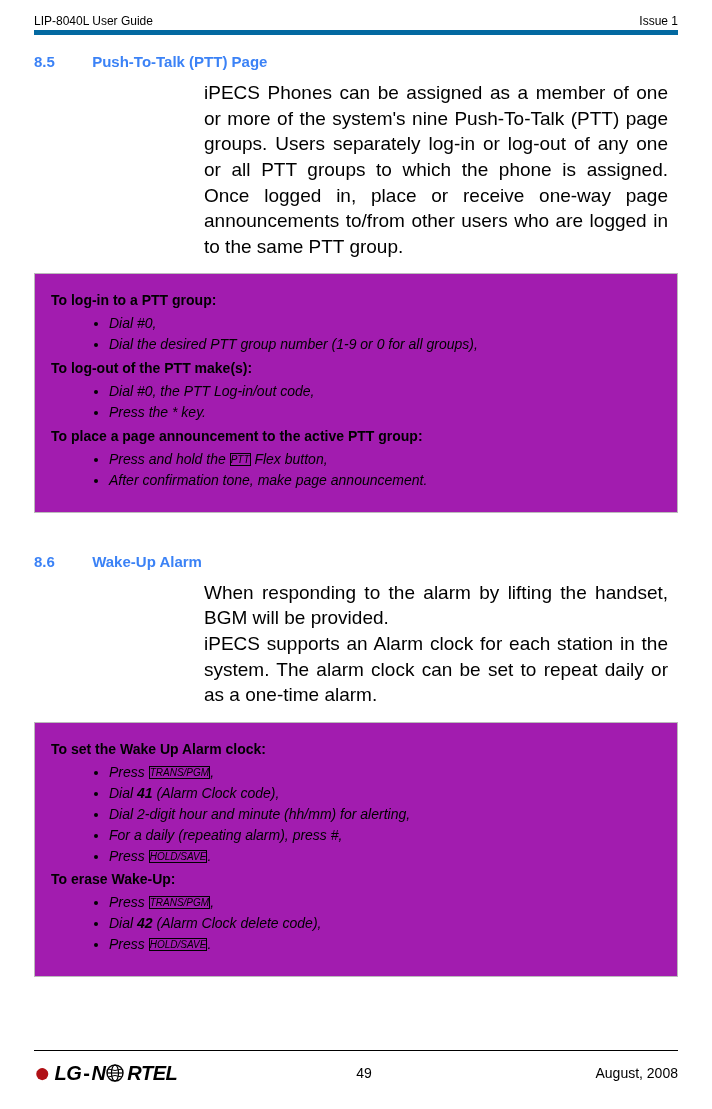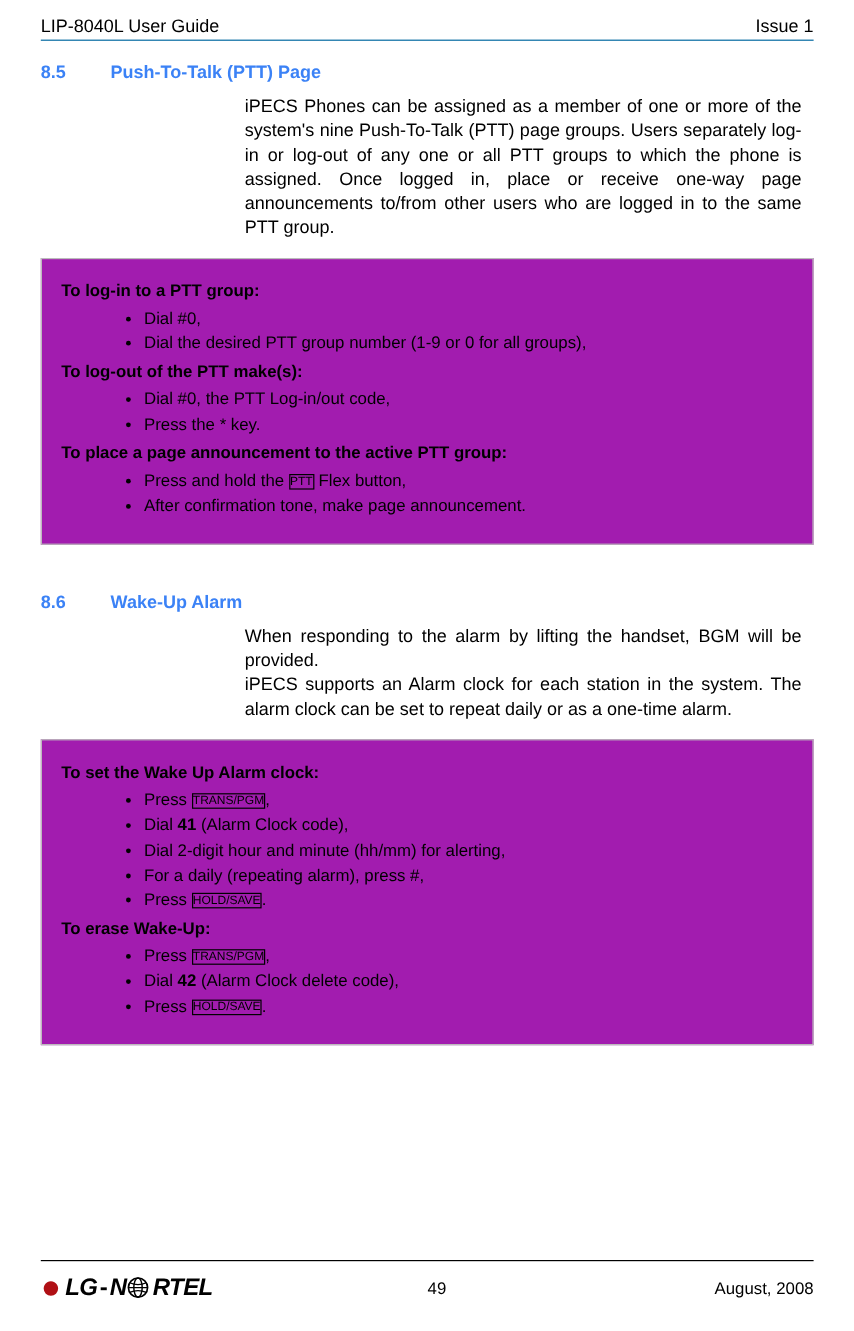--- a/index.html
+++ b/index.html
@@ -10,36 +10,36 @@
     font-family: Arial, Helvetica, sans-serif;
     position: relative;
   }
   .page {
     padding: 0 34px;
   }
   .header {
     display: flex;
     justify-content: space-between;
     padding-top: 14px;
-    font-size: 15px;
-    border-bottom: 1px solid #0369a1;
+    font-size: 12px;
+    border-bottom: 5px solid #0369a1;
     padding-bottom: 2px;
   }
   .section-heading {
     color: #3b82f6;
     font-weight: bold;
     font-size: 15px;
     margin-top: 18px;
   }
   .section-heading .num { display:inline-block; width:54px; }
   .body-text {
     margin-left: 170px;
     margin-right: 10px;
     margin-top: 10px;
-    font-size: 15px;
+    font-size: 19px;
     text-align: justify;
     line-height: 1.35;
   }
   .body-text p { margin-bottom: 0; }
   .instruction-box {
     background: #a21caf;
     border: 1px solid #bbb;
     margin-top: 14px;
     padding: 12px 16px 16px 16px;
     font-family: Verdana, Arial, sans-serif;
@@ -49,22 +49,23 @@
     font-weight: bold;
     margin-top: 6px;
     margin-bottom: 6px;
   }
   .instruction-box ul {
     list-style: disc;
     margin-left: 54px;
     margin-bottom: 6px;
   }
   .instruction-box li {
-    margin: 2px 15px;
+    margin: 2px 4px;
     line-height: 1.35;
+    font-style: italic;
   }
   .keycap {
     border: 1px solid #000;
     font-size: 10px;
     padding: 0 0;
     font-family: Arial, sans-serif;
     vertical-align: 1px;
   }
   .footer {
     position: absolute;

